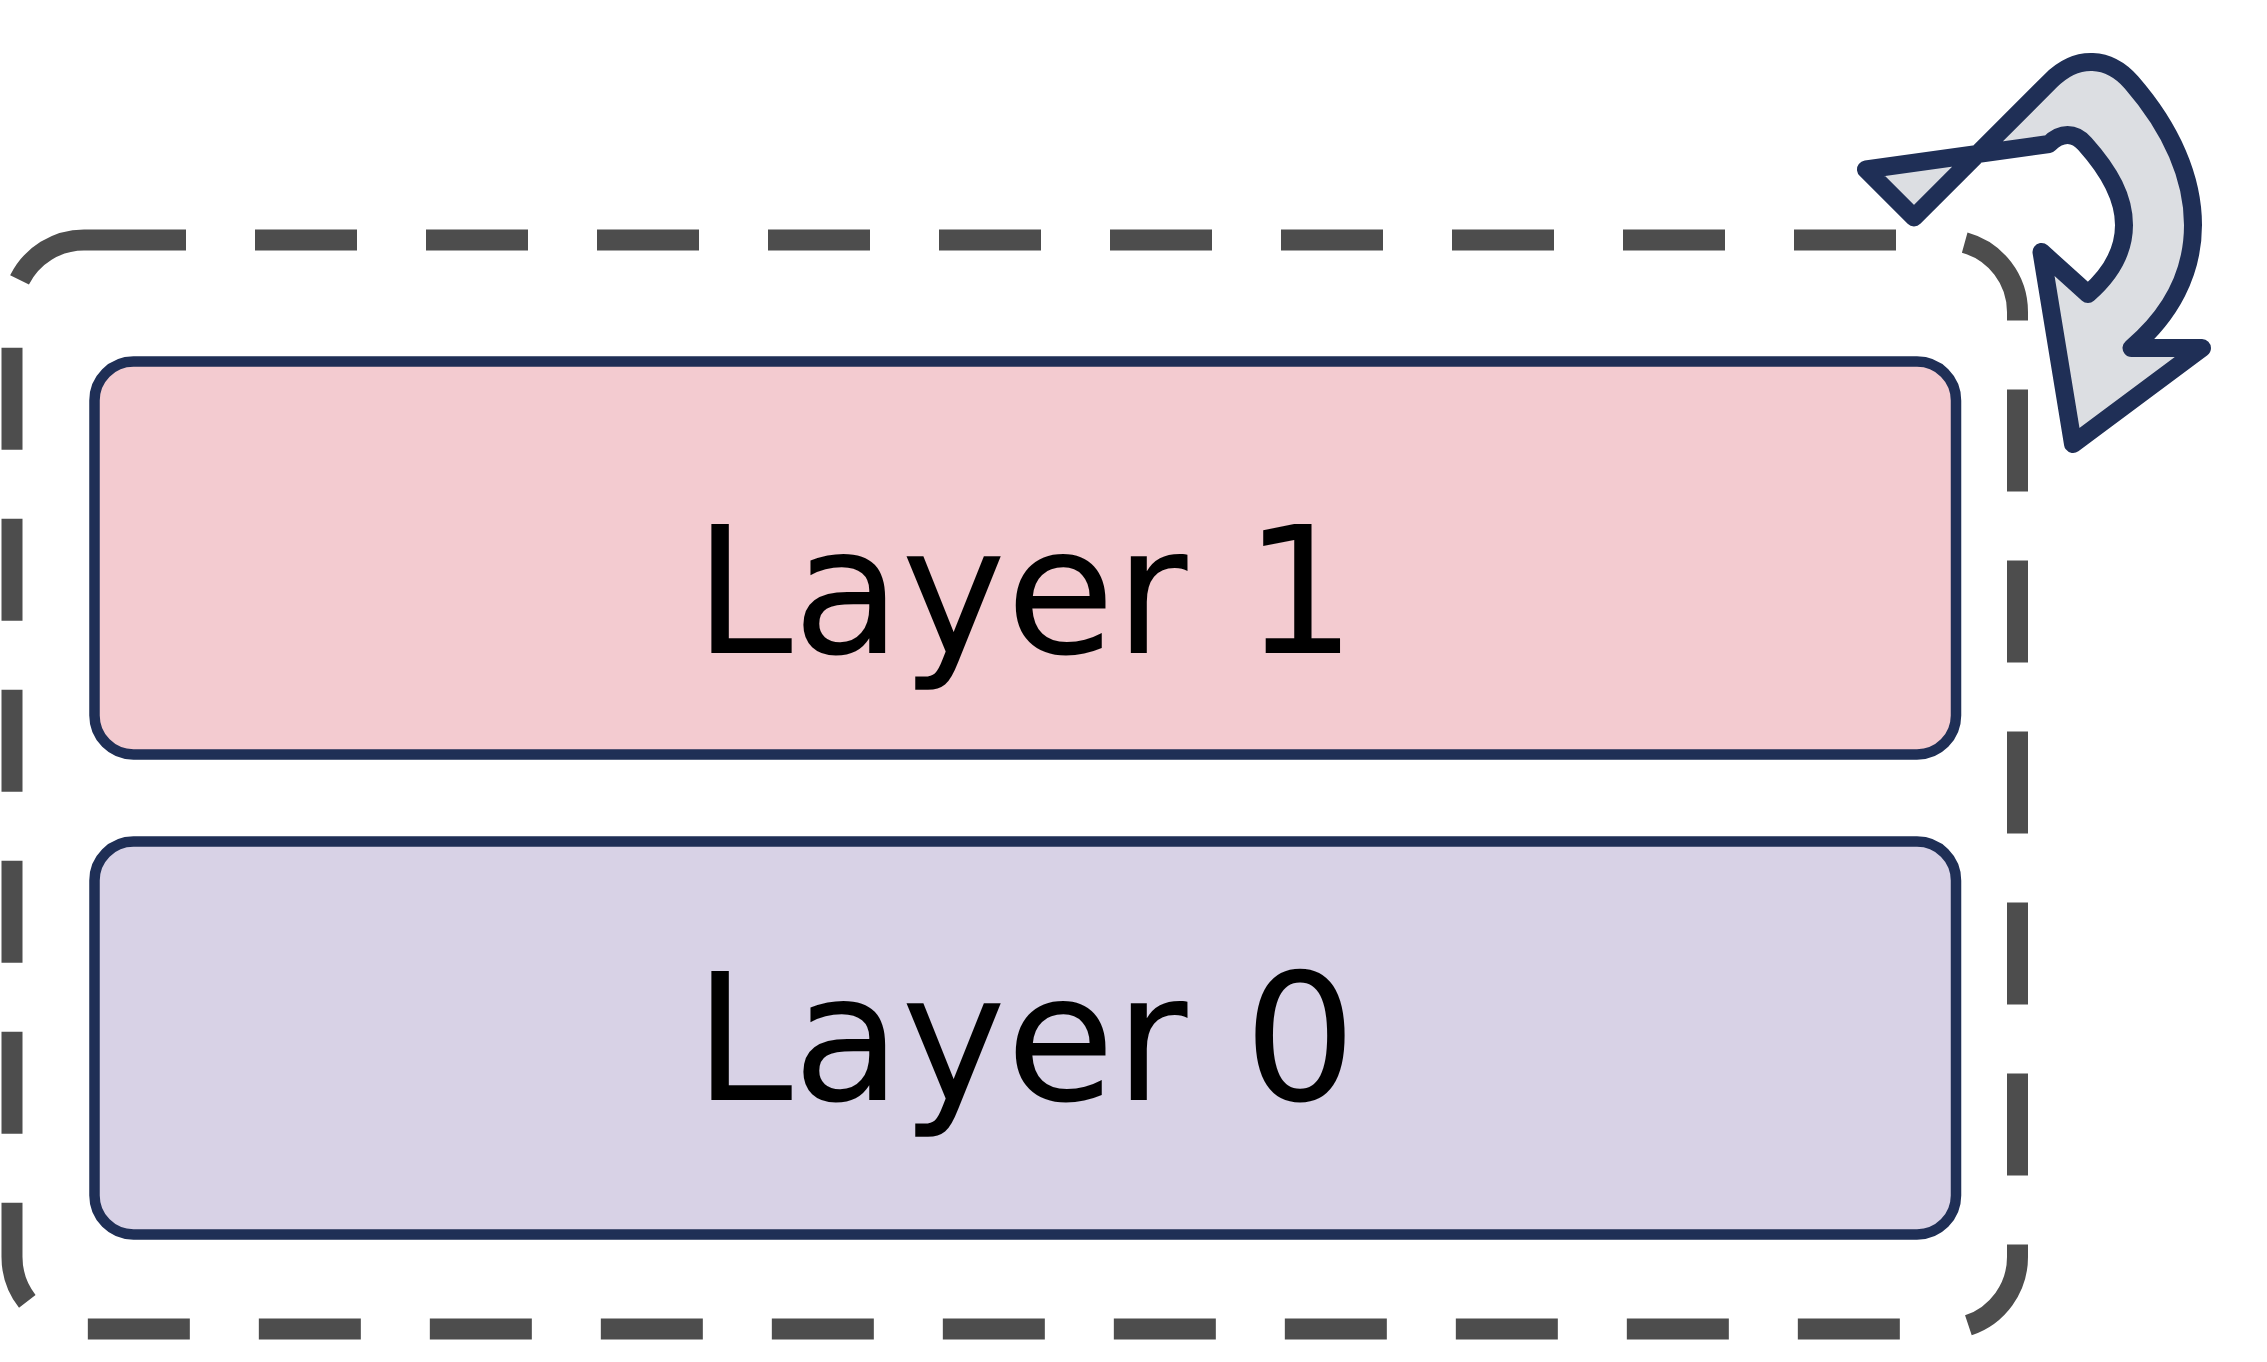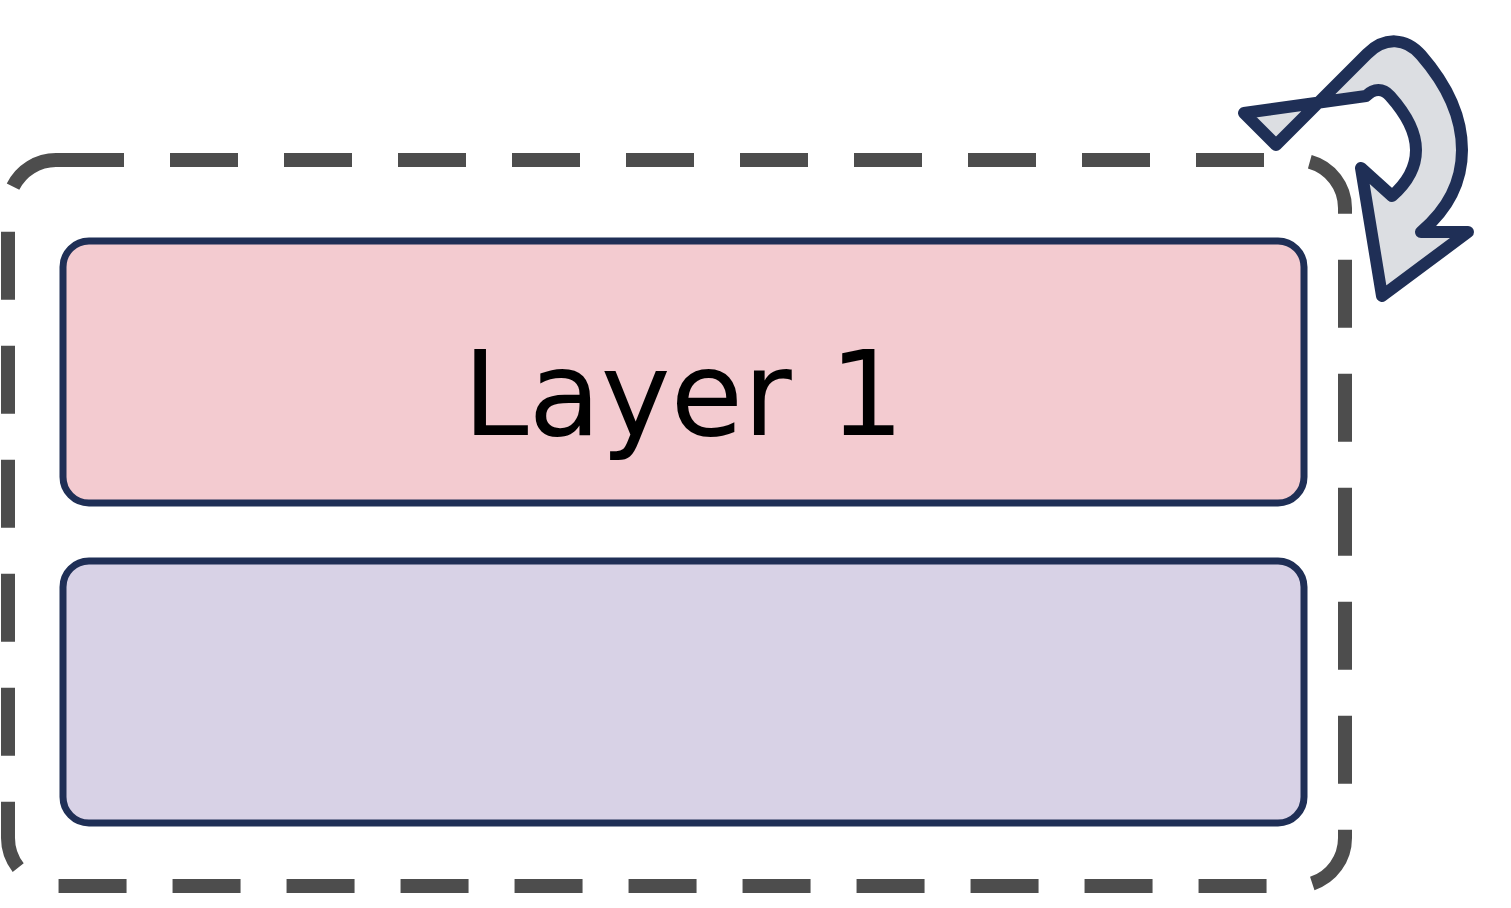--- a/index.html
+++ b/index.html
@@ -78,14 +78,15 @@
              L 1361 168
              L 1392 196
              C 1408 182 1416 166 1416 150
              C 1416 132 1407 115 1390 96
              C 1383 88 1374 88 1366 96
              Z" fill="#dcdee2" stroke="#1f2f56" stroke-width="12" stroke-linejoin="round" stroke-linecap="round"></path>
   </svg>
 
   <div class="layer-label" id="label-layer1" style="color: rgb(0, 0, 0);">Layer 1</div>
 
+  <div class="layer-label" id="label-layer0" style="color: rgb(0, 0, 0);">Layer 0</div>
 
 </div>
 
 </body></html>

